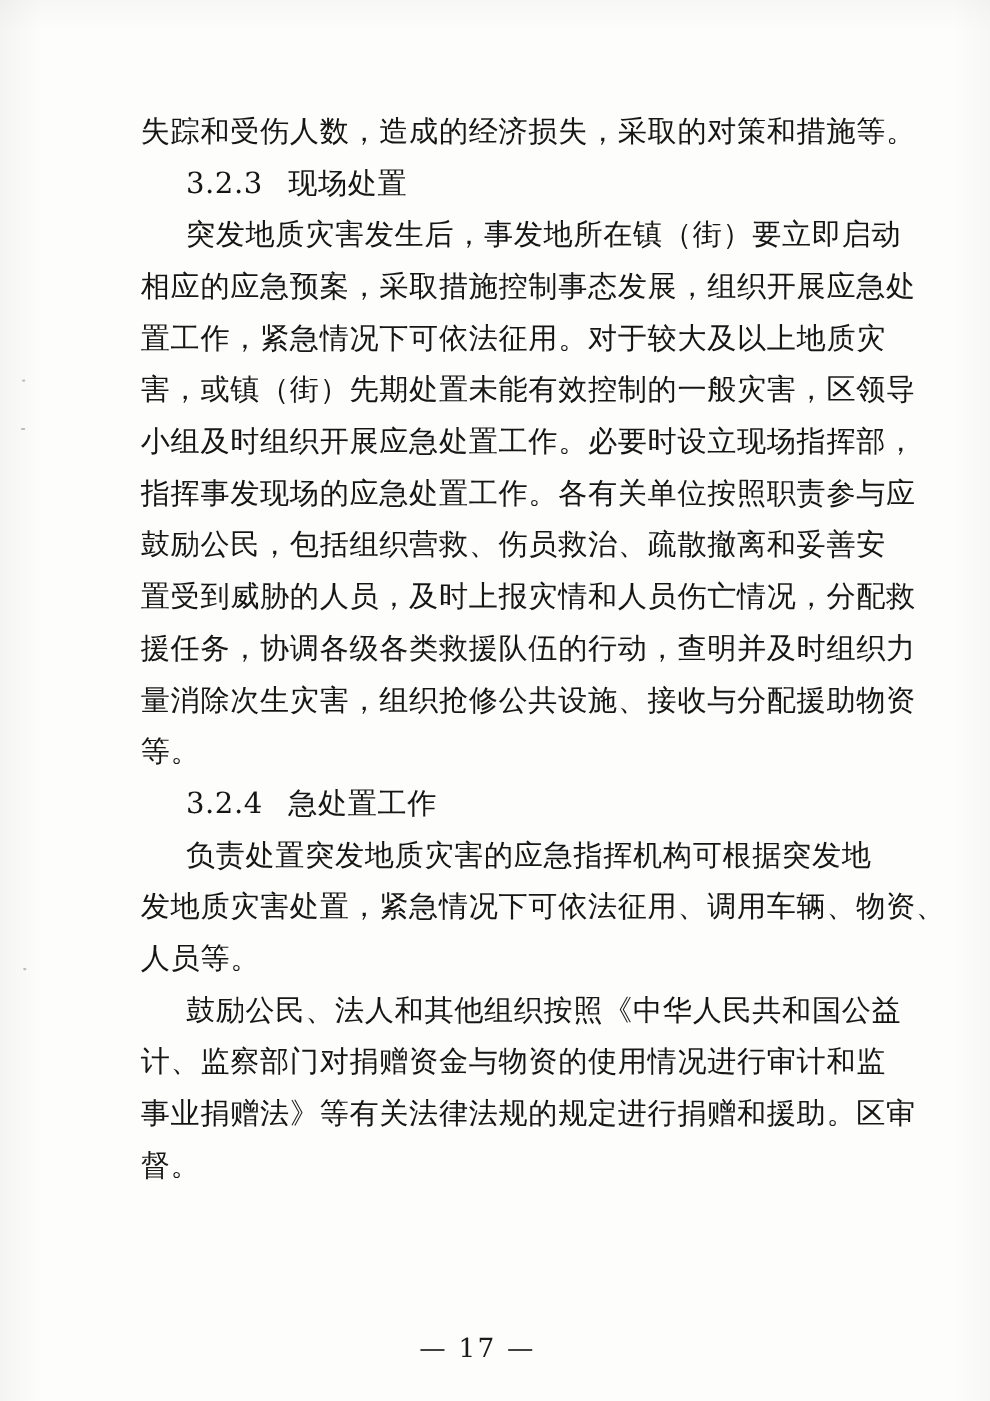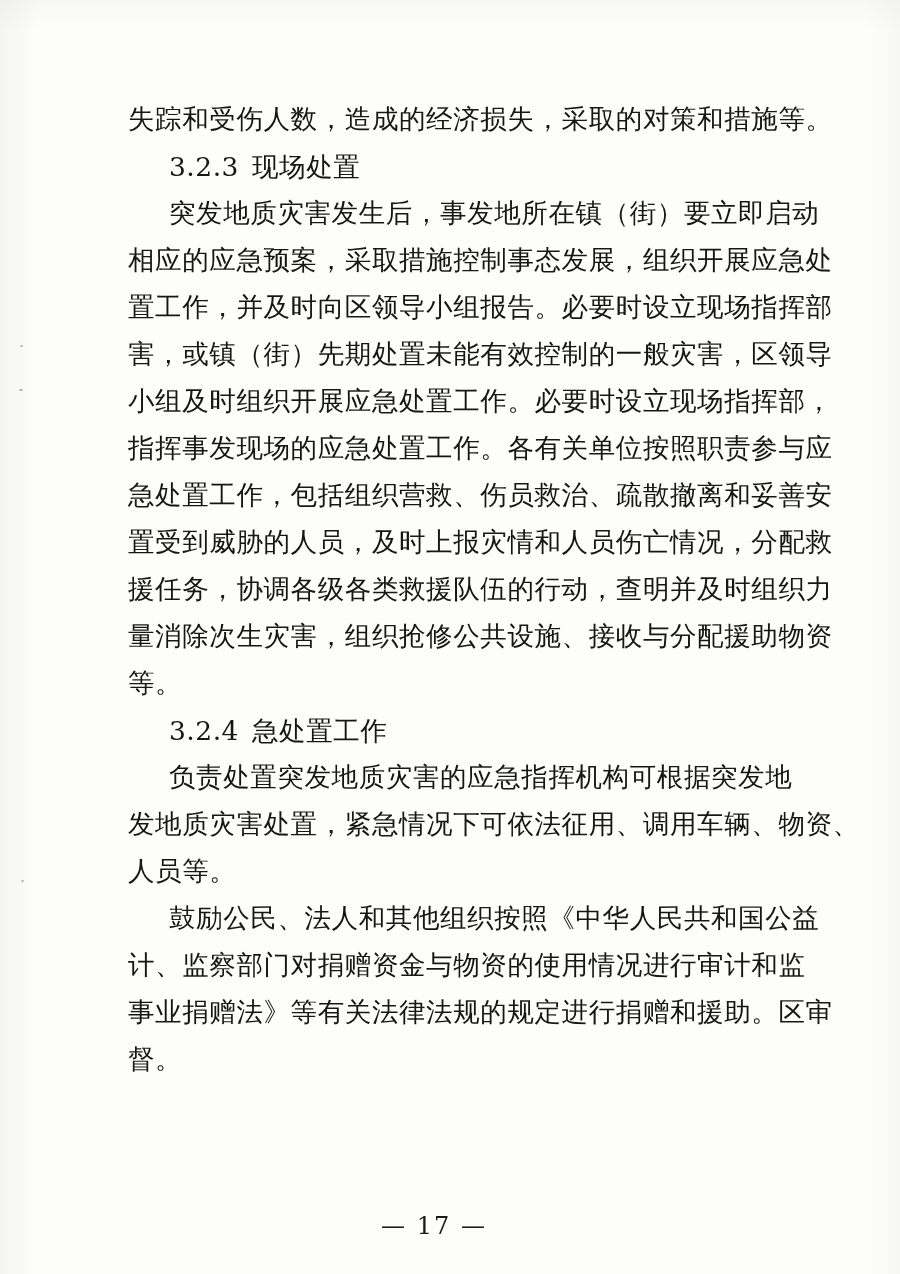--- a/index.html
+++ b/index.html
@@ -58,21 +58,21 @@
     line-height: 47px;
     padding-left: 41px;
     font-size: 26.5px;
     letter-spacing: 0.6px;
     white-space: nowrap;
     color: #161616;
   }
   .heading .num {
     font-family: "DejaVu Serif", "Liberation Serif", serif;
     letter-spacing: 0.5px;
-    margin-right: 13px;
+    margin-right: 23px;
   }
 
   .footer {
     position: absolute;
     left: 0;
     right: 0;
     bottom: 34px;
     text-align: center;
     padding-right: 32px;
     font-size: 24px;
@@ -103,25 +103,25 @@
   <div class="text-body">
 
     <div class="line">失踪和受伤人数，造成的经济损失，采取的对策和措施等。</div>
 
     <div class="heading">
       <span class="num">3.2.3</span><span>现场处置</span>
     </div>
 
     <div class="line indent">突发地质灾害发生后，事发地所在镇（街）要立即启动</div>
     <div class="line">相应的应急预案，采取措施控制事态发展，组织开展应急处</div>
-    <div class="line">置工作，并及时向区领导小组报告。必要时设立现场指挥部</div>
+    <div class="line">置工作，紧急情况下可依法征用。对于较大及以上地质灾</div>
     <div class="line">害，或镇（街）先期处置未能有效控制的一般灾害，区领导</div>
     <div class="line">小组及时组织开展应急处置工作。必要时设立现场指挥部，</div>
     <div class="line">指挥事发现场的应急处置工作。各有关单位按照职责参与应</div>
-    <div class="line">急处置工作，包括组织营救、伤员救治、疏散撤离和妥善安</div>
+    <div class="line">鼓励公民，包括组织营救、伤员救治、疏散撤离和妥善安</div>
     <div class="line">置受到威胁的人员，及时上报灾情和人员伤亡情况，分配救</div>
     <div class="line">援任务，协调各级各类救援队伍的行动，查明并及时组织力</div>
     <div class="line">量消除次生灾害，组织抢修公共设施、接收与分配援助物资</div>
     <div class="line">等。</div>
 
     <div class="heading">
       <span class="num">3.2.4</span><span>急处置工作</span>
     </div>
 
     <div class="line indent">负责处置突发地质灾害的应急指挥机构可根据突发地</div>

